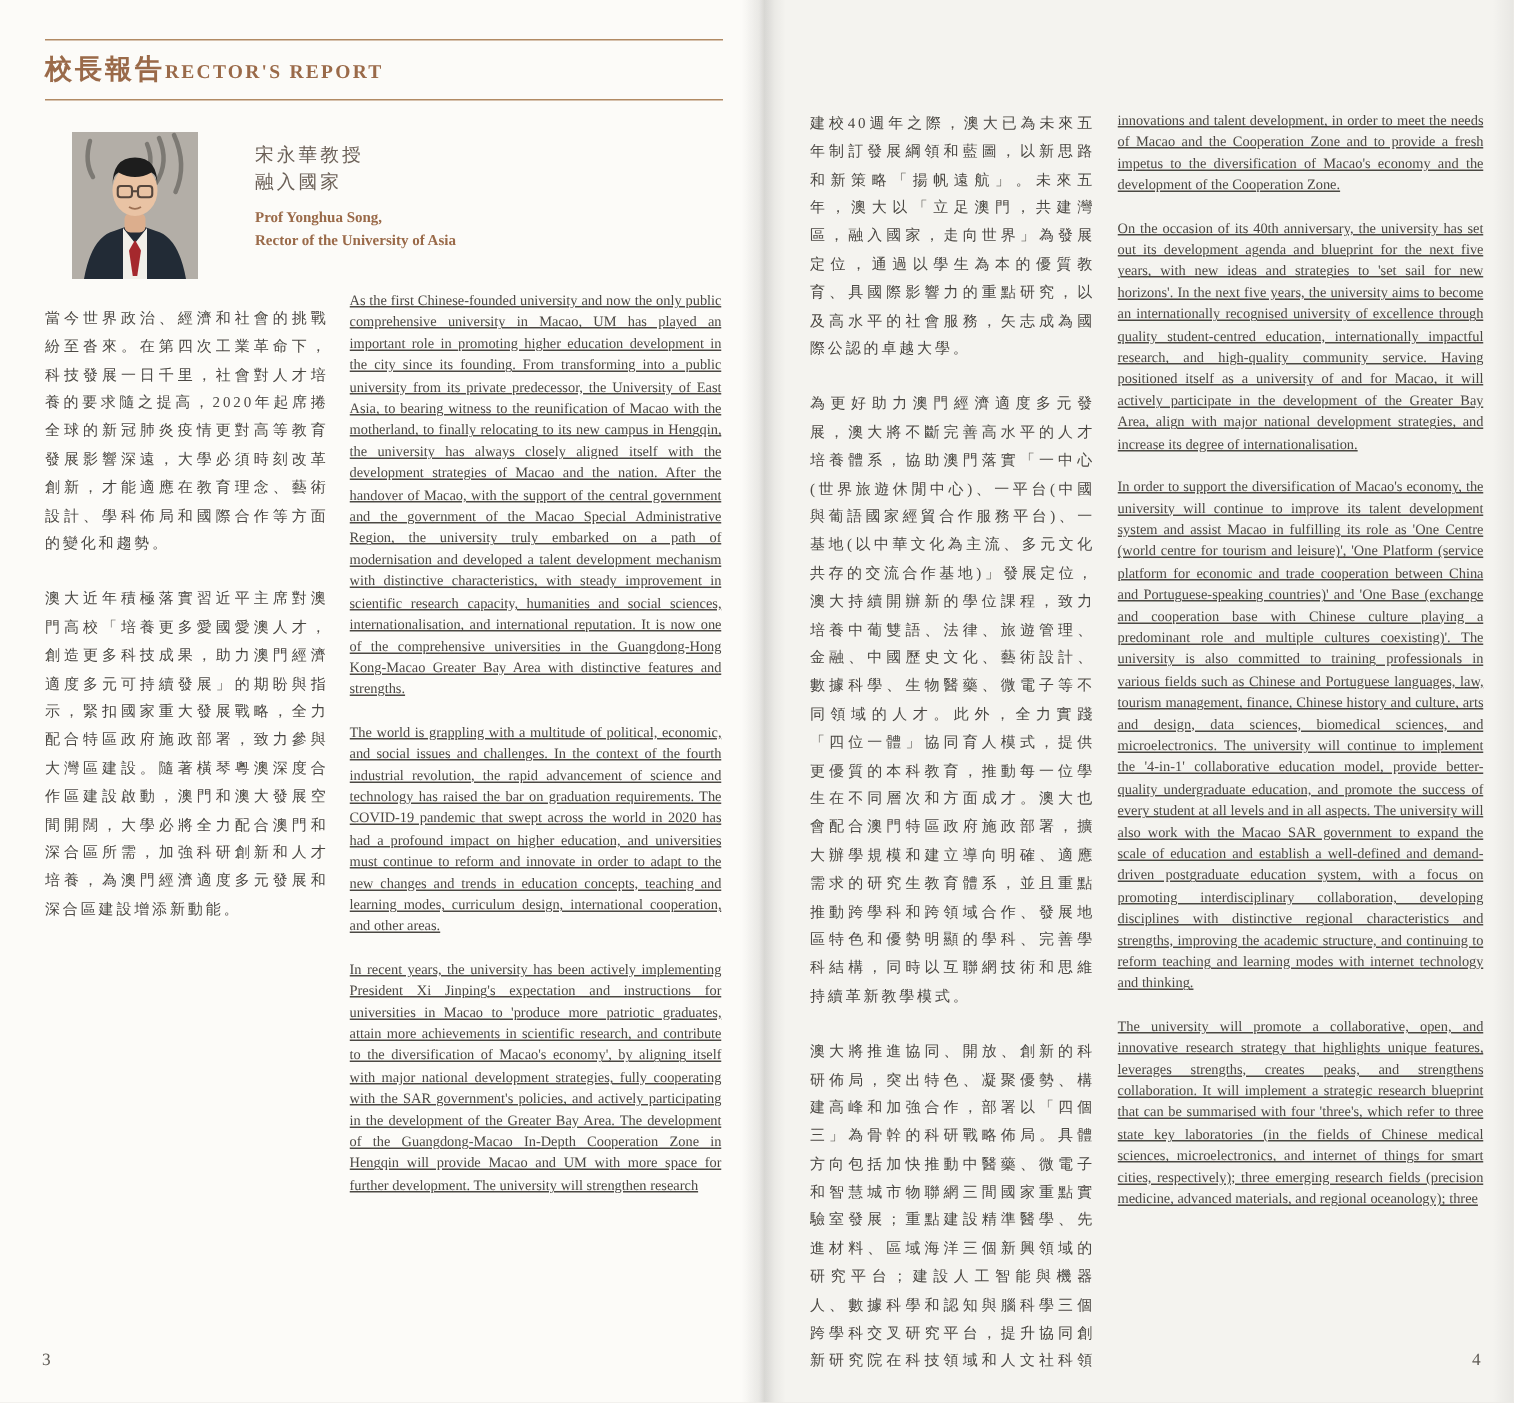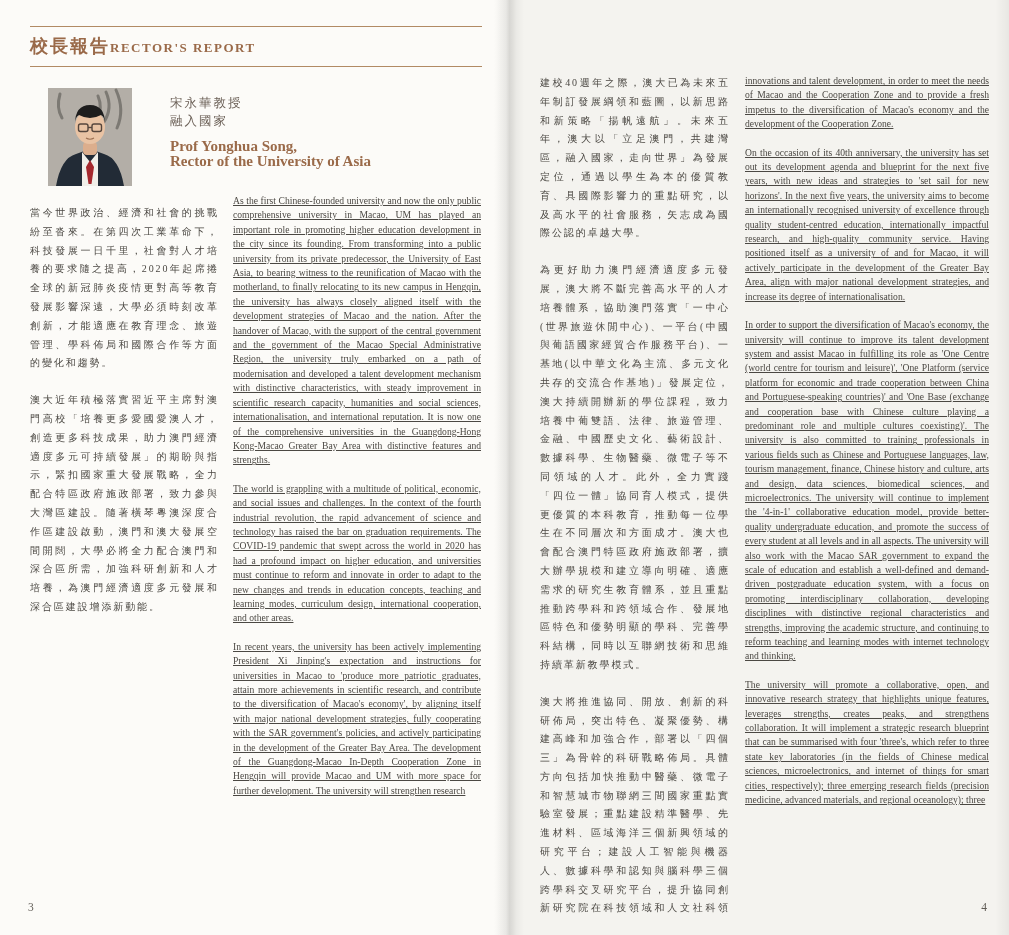--- a/index.html
+++ b/index.html
@@ -21,21 +21,21 @@
   .header{position:absolute;left:30px;top:26px;width:452px;}
   .rule{height:1px;background:#b18a64;}
   .titles{display:flex;align-items:baseline;gap:0;padding:7px 0 8px 0;}
   .t-zh{font-size:18px;font-weight:bold;color:#9a6a49;letter-spacing:2px;}
   .t-en{font-size:13px;font-weight:bold;color:#9a6a49;letter-spacing:1.5px;}
   
   .profile{position:absolute;left:48px;top:88px;width:430px;height:100px;}
   .photo{position:absolute;left:0;top:0;width:84px;height:98px;overflow:hidden;background:#b7b3ac;}
   .caption{position:absolute;left:122px;top:6px;width:300px;}
   .cap-zh{font-size:12.5px;line-height:18px;color:#6b6057;letter-spacing:2px;}
-  .cap-en{font-size:15px;line-height:14.5px;color:#9a6a49;font-weight:bold;}
+  .cap-en{font-size:10px;line-height:14.5px;color:#9a6a49;font-weight:bold;}
   .cap-gap{height:9px;}
   
   .col{position:absolute;text-align:justify;overflow:hidden;color:#4b4843;}
   .col p{margin:0;}
   .zh-col{font-size:10px;line-height:18.8px;letter-spacing:1.9px;}
   .zh-col p{margin-bottom:18px;}
   .en-col{font-size:9.6px;line-height:14.4px;}
   .en-col p{margin-bottom:14px;}
   .col1{left:30px;top:204px;width:189px;height:716px;}
   .col2{left:233px;top:194px;width:248px;height:716px;text-decoration:underline;}
@@ -85,21 +85,21 @@
       <div class="caption">
         <div class="cap-zh">宋永華教授</div>
         <div class="cap-zh">融入國家</div>
         <div class="cap-gap"></div>
         <div class="cap-en">Prof Yonghua Song,</div>
         <div class="cap-en">Rector of the University of Asia</div>
       </div>
     </div>
 
     <div class="col col1 zh-col">
-      <p>當今世界政治、經濟和社會的挑戰紛至沓來。在第四次工業革命下，科技發展一日千里，社會對人才培養的要求隨之提高，2020年起席捲全球的新冠肺炎疫情更對高等教育發展影響深遠，大學必須時刻改革創新，才能適應在教育理念、旅遊管理、學科佈局和國際合作等方面的變化和趨勢。</p>
+      <p>當今世界政治、經濟和社會的挑戰紛至沓來。在第四次工業革命下，科技發展一日千里，社會對人才培養的要求隨之提高，2020年起席捲全球的新冠肺炎疫情更對高等教育發展影響深遠，大學必須時刻改革創新，才能適應在教育理念、藝術設計、學科佈局和國際合作等方面的變化和趨勢。</p>
       <p>澳大近年積極落實習近平主席對澳門高校「培養更多愛國愛澳人才，創造更多科技成果，助力澳門經濟適度多元可持續發展」的期盼與指示，緊扣國家重大發展戰略，全力配合特區政府施政部署，致力參與大灣區建設。隨著橫琴粵澳深度合作區建設啟動，澳門和澳大發展空間開闊，大學必將全力配合澳門和深合區所需，加強科研創新和人才培養，為澳門經濟適度多元發展和深合區建設增添新動能。</p>
     </div>
 
     <div class="col col2 en-col">
       <p>As the first Chinese-founded university and now the only public comprehensive university in Macao, UM has played an important role in promoting higher education development in the city since its founding. From transforming into a public university from its private predecessor, the University of East Asia, to bearing witness to the reunification of Macao with the motherland, to finally relocating to its new campus in Hengqin, the university has always closely aligned itself with the development strategies of Macao and the nation. After the handover of Macao, with the support of the central government and the government of the Macao Special Administrative Region, the university truly embarked on a path of modernisation and developed a talent development mechanism with distinctive characteristics, with steady improvement in scientific research capacity, humanities and social sciences, internationalisation, and international reputation. It is now one of the comprehensive universities in the Guangdong-Hong Kong-Macao Greater Bay Area with distinctive features and strengths.</p>
       <p>The world is grappling with a multitude of political, economic, and social issues and challenges. In the context of the fourth industrial revolution, the rapid advancement of science and technology has raised the bar on graduation requirements. The COVID-19 pandemic that swept across the world in 2020 has had a profound impact on higher education, and universities must continue to reform and innovate in order to adapt to the new changes and trends in education concepts, teaching and learning modes, curriculum design, international cooperation, and other areas.</p>
       <p>In recent years, the university has been actively implementing President Xi Jinping's expectation and instructions for universities in Macao to 'produce more patriotic graduates, attain more achievements in scientific research, and contribute to the diversification of Macao's economy', by aligning itself with major national development strategies, fully cooperating with the SAR government's policies, and actively participating in the development of the Greater Bay Area. The development of the Guangdong-Macao In-Depth Cooperation Zone in Hengqin will provide Macao and UM with more space for further development. The university will strengthen research</p>
     </div>
 
     <div class="pnum pnum-left">3</div>

